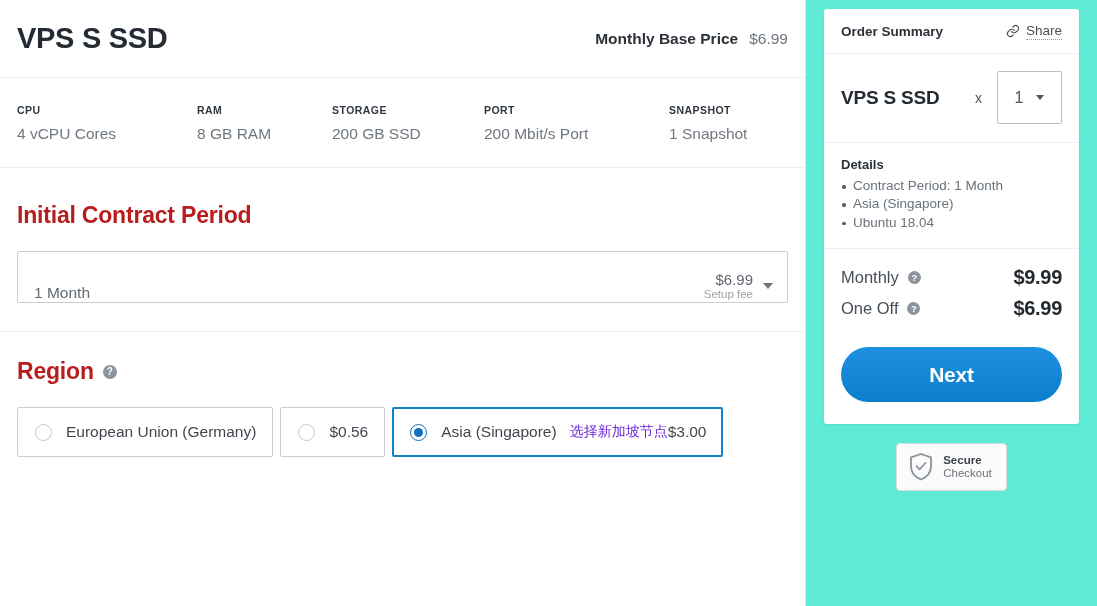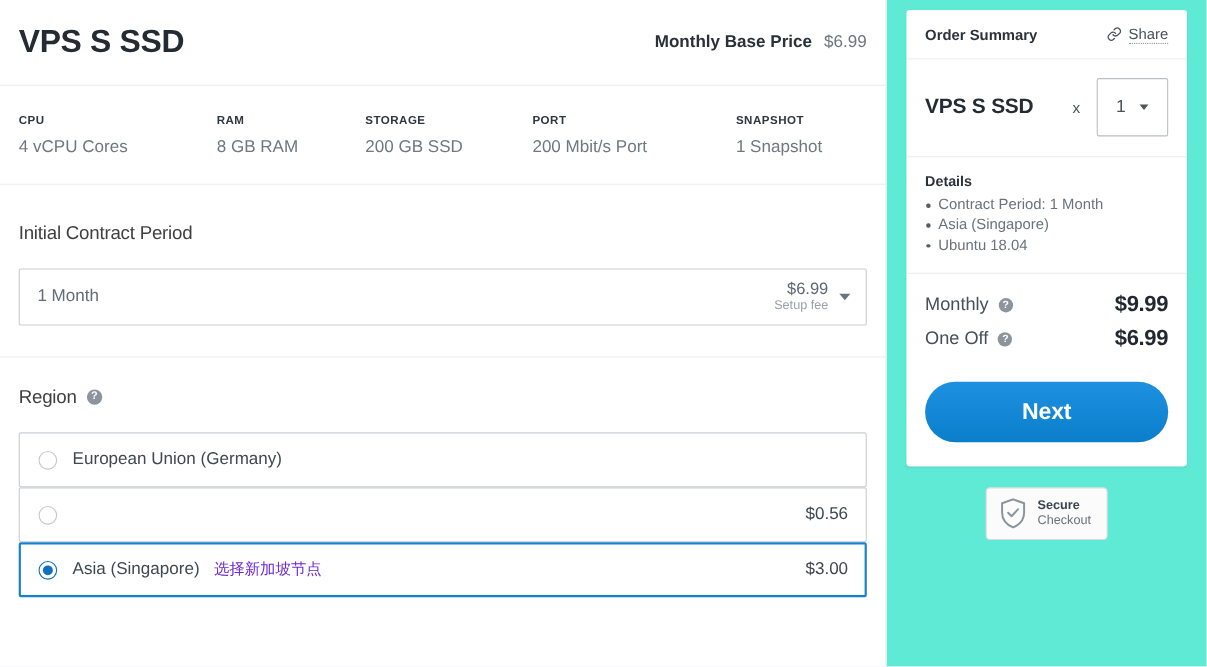--- a/index.html
+++ b/index.html
@@ -71,23 +71,23 @@
     font-size: 15.5px;
     color: #6f7780;
   }
 
   
   .section { padding: 0 17px; }
   .section-contract { padding-top: 34px; padding-bottom: 28px; border-bottom: 1px solid #eceef1; }
   .section-region { padding-top: 26px; }
 
   .section-title {
-    font-size: 17px;
-    font-weight: normal;
-    color: #404040;
+    font-size: 23px;
+    font-weight: bold;
+    color: #b91c1c;
     letter-spacing: -0.2px;
   }
   .section-title-row { display: flex; align-items: center; gap: 9px; margin-bottom: 22px; }
 
   .help-icon {
     display: inline-flex;
     align-items: center;
     justify-content: center;
     width: 14px; height: 14px;
     border-radius: 50%;
@@ -100,40 +100,40 @@
     font-family: "Liberation Sans", sans-serif;
   }
   .help-icon.sm { width: 13px; height: 13px; font-size: 9.5px; }
 
   
   .select-box {
     height: 52px;
     border: 1px solid #c9ced4;
     border-radius: 2px;
     display: flex;
-    align-items: center;
+    align-items: flex-end;
     justify-content: space-between;
     padding: 0 14px 0 16px;
     background: #fff;
     cursor: pointer;
   }
   .select-value { font-size: 15.5px; color: #636b74; }
   .select-right { display: flex; align-items: center; gap: 10px; }
   .select-fee { text-align: right; line-height: 1.18; }
   .select-fee-amount { font-size: 15px; color: #5f6771; }
   .select-fee-label { font-size: 11.5px; color: #9aa1a9; }
   .caret {
     width: 0; height: 0;
     border-left: 5px solid transparent;
     border-right: 5px solid transparent;
     border-top: 6px solid #6c737c;
   }
 
   
-  .region-list { display: flex; flex-direction: column; gap: 0; }
+  .region-list { display: flex; flex-direction: row; gap: 7px; }
   .region-row {
     height: 50px;
     border: 1px solid #c9ced4;
     border-radius: 2px;
     display: flex;
     align-items: center;
     padding: 0 16px 0 17px;
     background: #fff;
     cursor: pointer;
   }

